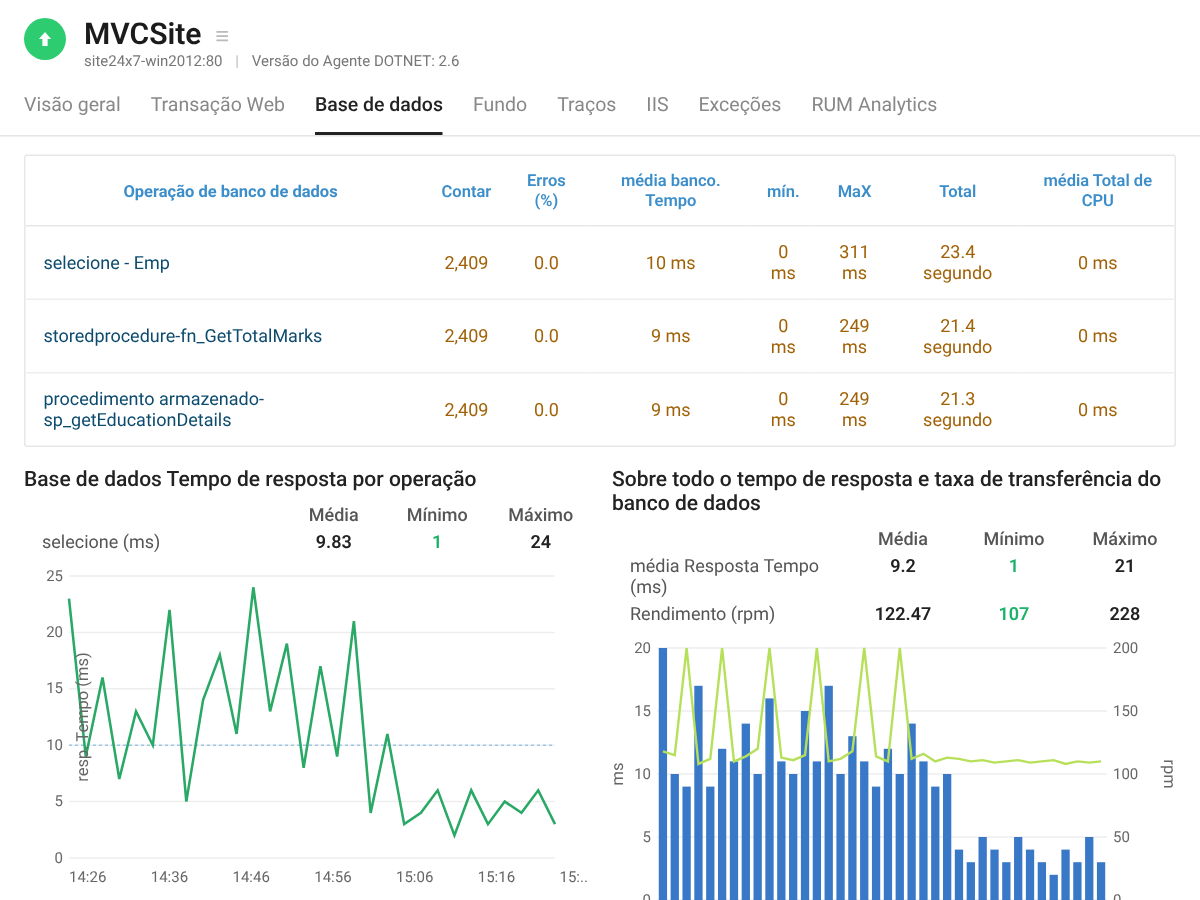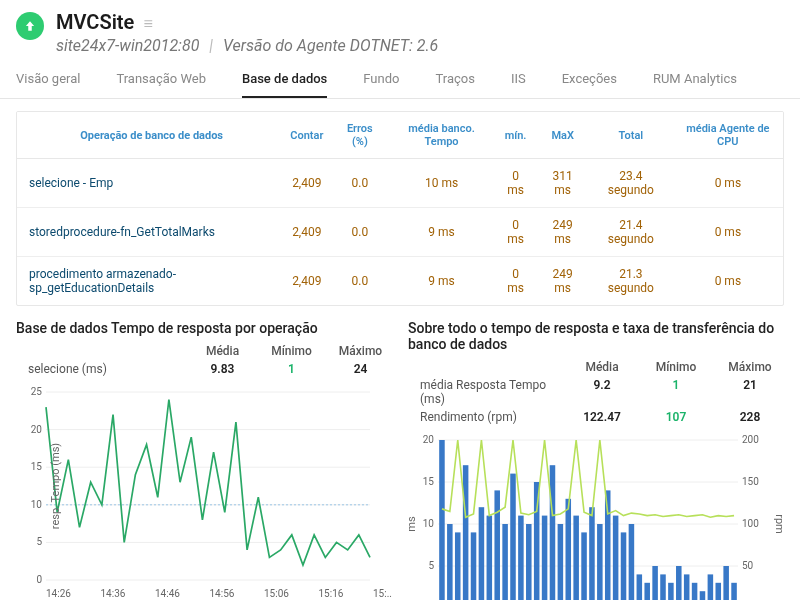--- a/index.html
+++ b/index.html
@@ -2,23 +2,23 @@
 <html><head>
 <meta charset="utf-8">
 <style>
   * { box-sizing: border-box; margin: 0; padding: 0; }
   body { font-family: -apple-system, "Segoe UI", Roboto, Arial, sans-serif; font-size: 13px; color: #333; background: #fff; width: 800px; }
   .header { padding: 10px 16px 0 16px; display: flex; align-items: flex-start; gap: 12px; }
   .badge-circle { width: 28px; height: 28px; border-radius: 50%; background: #2ecc71; display: flex; align-items: center; justify-content: center; color: #fff; flex-shrink: 0; margin-top: 2px; }
   .badge-circle svg { width: 14px; height: 14px; }
   .title-block h1 { font-size: 20px; font-weight: 600; color: #1b1b1b; display: inline-block; }
   .hmenu { display:inline-block; color:#bbb; margin-left:6px; font-size:16px; }
-  .subtitle { font-size: 16px; color: #777; margin-top: 2px; font-style: italic; }
+  .subtitle { font-size: 10px; color: #777; margin-top: 2px; }
   .subtitle .sep { margin: 0 6px; color: #bbb; }
-  .tabs { display: flex; gap: 36px; padding: 10px 16px 0 16px; border-bottom: 1px solid #e5e5e5; font-size: 13px; }
+  .tabs { display: flex; gap: 20px; padding: 10px 16px 0 16px; border-bottom: 1px solid #e5e5e5; font-size: 13px; }
   .tab { color: #888; padding: 6px 0 10px 0; cursor: pointer; border-bottom: 2px solid transparent; }
   .tab.active { color: #222; border-bottom-color: #222; font-weight: 500; }
   .content { padding: 12px 16px; }
   .table-card { border: 1px solid #e7e7e7; border-radius: 2px; overflow: hidden; margin-bottom: 14px; }
   table { width: 100%; border-collapse: collapse; font-size: 12px; }
   th, td { padding: 10px 8px; text-align: center; }
   th { color: #3b8ec9; font-weight: 600; font-size: 11px; border-bottom: 1px solid #e7e7e7; background:#fff; }
   th:first-child, td:first-child { text-align: left; padding-left: 12px; }
   th:first-child { color:#3b8ec9; font-weight:700;text-align:center; }
   td { border-top: 1px solid #eee; color: #a16207; }
@@ -73,21 +73,21 @@
     <table>
       <thead>
           <tr id="thead-row">
             <th>Operação de banco de dados</th>
             <th>Contar</th>
             <th>Erros (%)</th>
             <th>média banco. Tempo</th>
             <th>mín.</th>
             <th>MaX</th>
             <th>Total</th>
-            <th>média Agente de CPU</th>
+            <th>média Total de CPU</th>
           </tr>
         </thead>
       <tbody id="tbody">
           <tr>
             <td>selecione - Emp</td>
             <td>2,409</td>
             <td>0.0</td>
             <td>10 ms</td>
             <td>0 ms</td>
             <td>311 ms</td>

